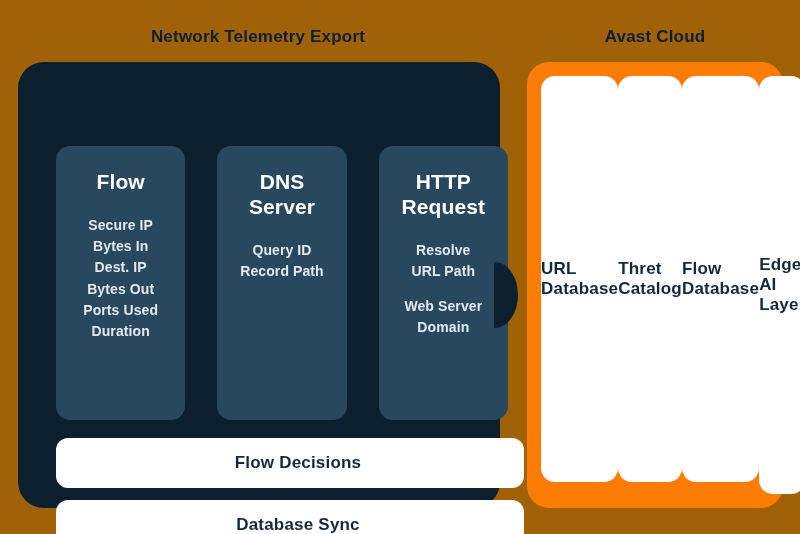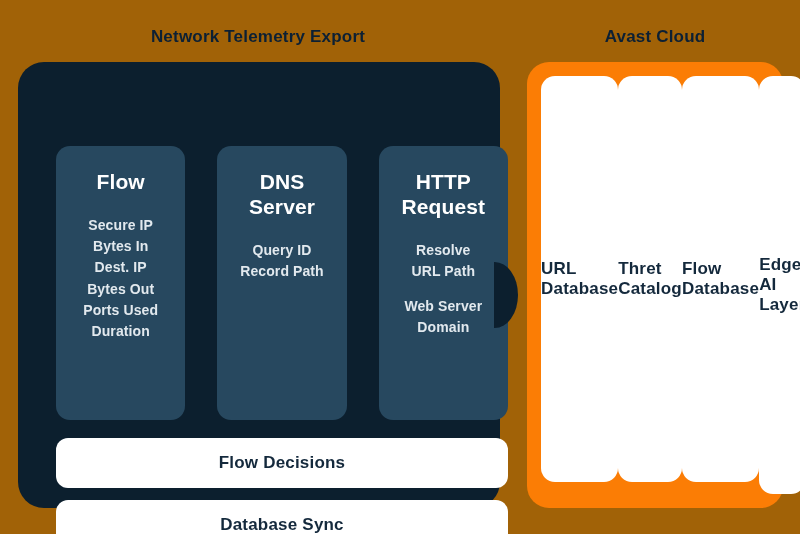--- a/index.html
+++ b/index.html
@@ -112,20 +112,21 @@
   .white-bar {
     position: absolute;
     left: 38px;
     width: 452px;
     height: 50px;
     background: #ffffff;
     border-radius: 12px;
     display: flex;
     align-items: center;
     justify-content: center;
+    padding-left: 16px;
   }
   #bar-flow-decisions { top: 376px; }
   #bar-database-sync  { top: 438px; }
   .white-bar-label {
     color: #14293c;
     font-size: 17px;
     font-weight: 700;
     letter-spacing: 0.2px;
   }
 

